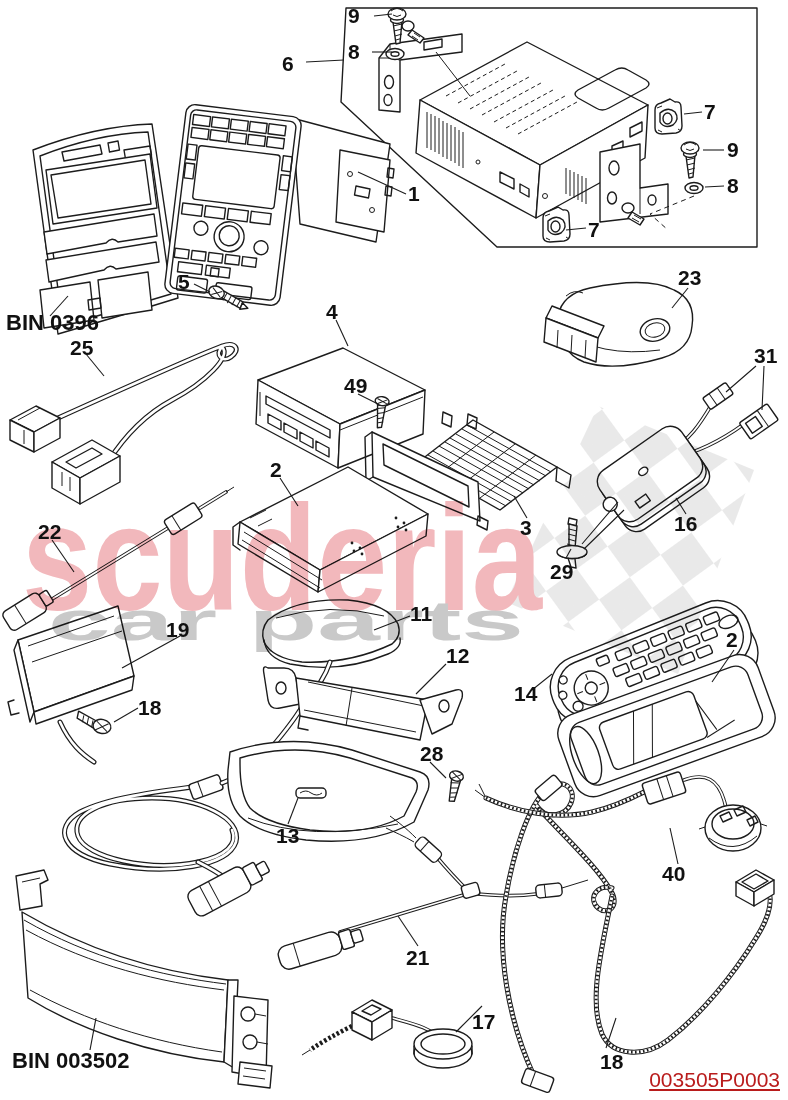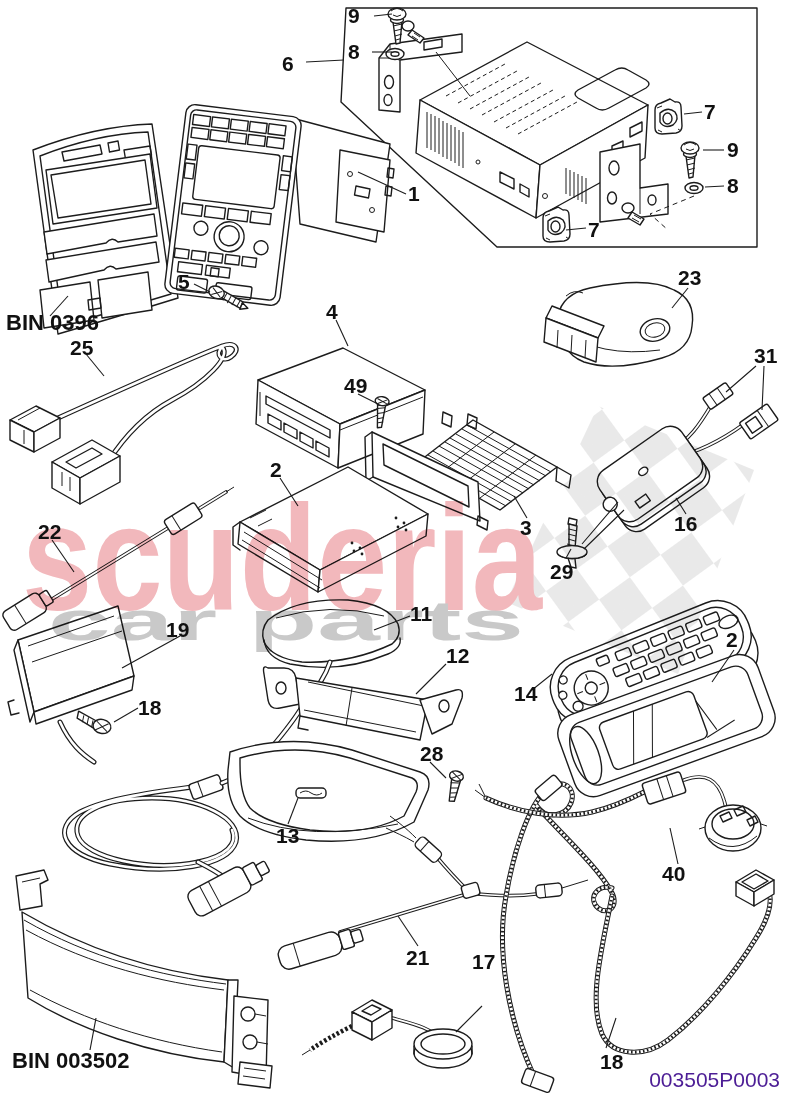--- a/index.html
+++ b/index.html
@@ -3,21 +3,21 @@
 <meta charset="utf-8">
 <style>
   html,body{margin:0;padding:0;background:#fff;}
   .stage{position:relative;width:788px;height:1100px;background:#fff;overflow:hidden;
          font-family:"Liberation Sans",sans-serif;}
   .art{position:absolute;left:0;top:0;}
   .callout{position:absolute;font:bold 21px "Liberation Sans",sans-serif;color:#111;
            white-space:nowrap;z-index:5;}
   .binlabel{position:absolute;font:bold 22px "Liberation Sans",sans-serif;color:#111;
             white-space:nowrap;z-index:5;}
-  .code{position:absolute;font:21px "Liberation Sans",sans-serif;color:#4c1d95;z-index:5;}
+  .code{position:absolute;font:21px "Liberation Sans",sans-serif;color:#b91c1c;z-index:5;text-decoration:underline;}
   
   .ln{stroke:#1c1c1c;stroke-width:1.4;fill:none;stroke-linejoin:round;stroke-linecap:round;}
   .lf{stroke:#1c1c1c;stroke-width:1.4;fill:#fff;stroke-linejoin:round;stroke-linecap:round;}
   .th{stroke:#1c1c1c;stroke-width:1;fill:none;}
   .ldr{stroke:#1c1c1c;stroke-width:1.1;fill:none;}
   .dsh{stroke:#1c1c1c;stroke-width:1;fill:none;stroke-dasharray:5 4;}
   .c5{stroke:#1c1c1c;stroke-width:5;fill:none;stroke-linecap:round;}
   .c5w{stroke:#fff;stroke-width:2.6;fill:none;stroke-linecap:round;}
   .c4{stroke:#1c1c1c;stroke-width:3.6;fill:none;stroke-linecap:round;}
   .c4w{stroke:#fff;stroke-width:1.7;fill:none;stroke-linecap:round;}
@@ -591,20 +591,20 @@
 <div class="callout" style="left:166px;top:618px">19</div>
 <div class="callout" style="left:410px;top:602px">11</div>
 <div class="callout" style="left:446px;top:644px">12</div>
 <div class="callout" style="left:138px;top:696px">18</div>
 <div class="callout" style="left:514px;top:682px">14</div>
 <div class="callout" style="left:726px;top:628px">2</div>
 <div class="callout" style="left:276px;top:824px">13</div>
 <div class="callout" style="left:420px;top:742px">28</div>
 <div class="callout" style="left:406px;top:946px">21</div>
 <div class="callout" style="left:662px;top:862px">40</div>
-<div class="callout" style="left:472px;top:950px">17</div>
+<div class="callout" style="left:472px;top:1010px">17</div>
 <div class="callout" style="left:600px;top:1050px">18</div>
 
 <div class="binlabel" style="left:6px;top:310px">BIN 0396</div>
 <div class="binlabel" style="left:12px;top:1048px">BIN 003502</div>
 <div class="code" style="left:640px;top:1068px;width:140px;text-align:right">003505P0003</div>
 
 </div>
 
 </body></html>

